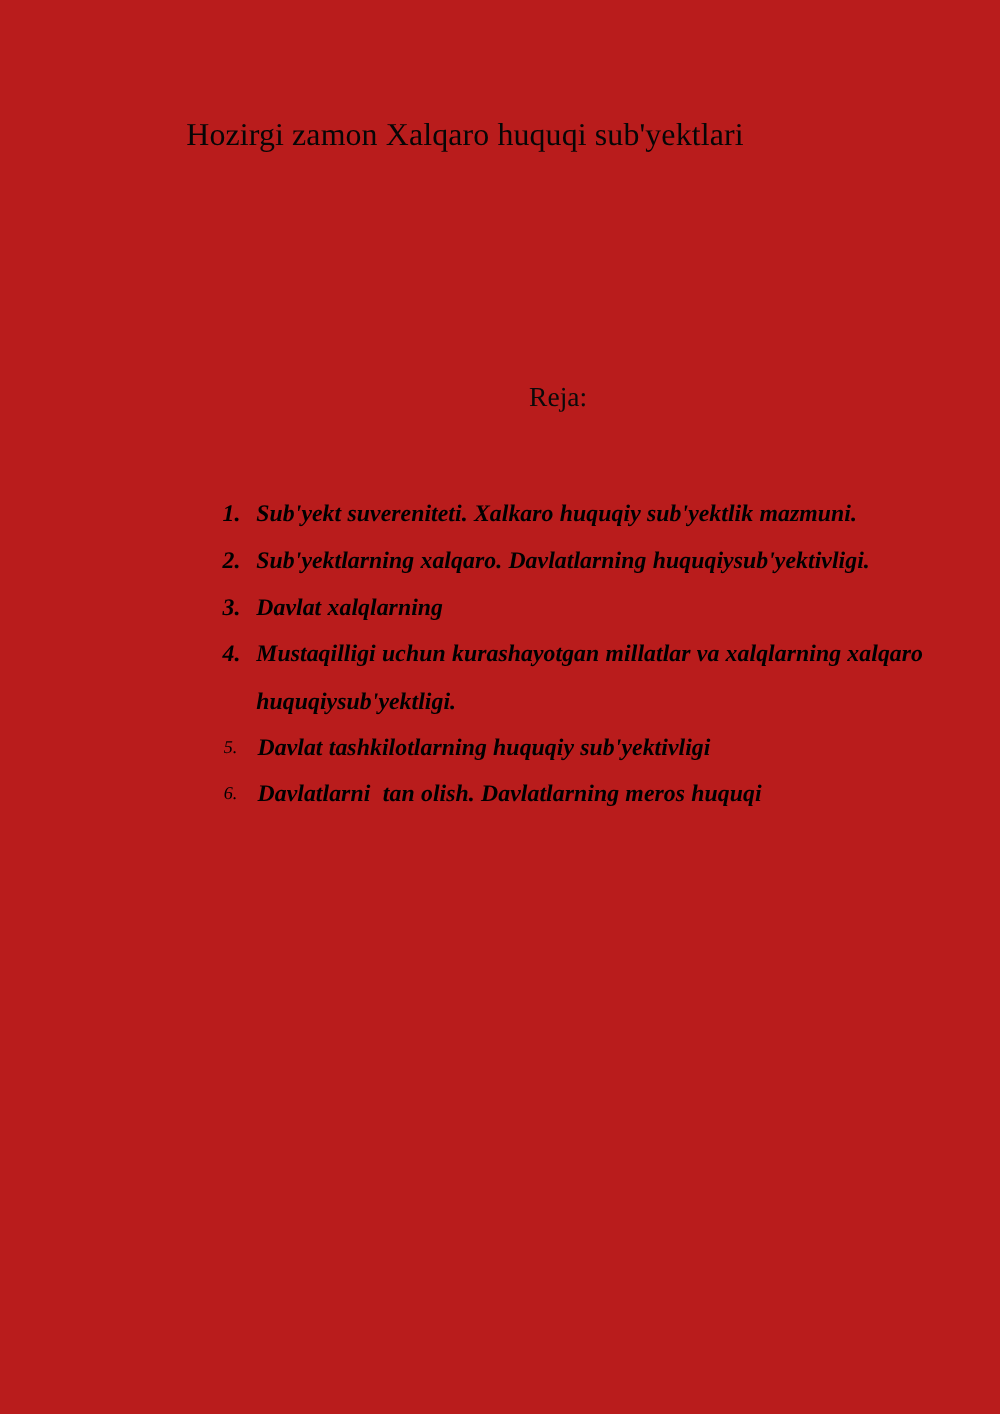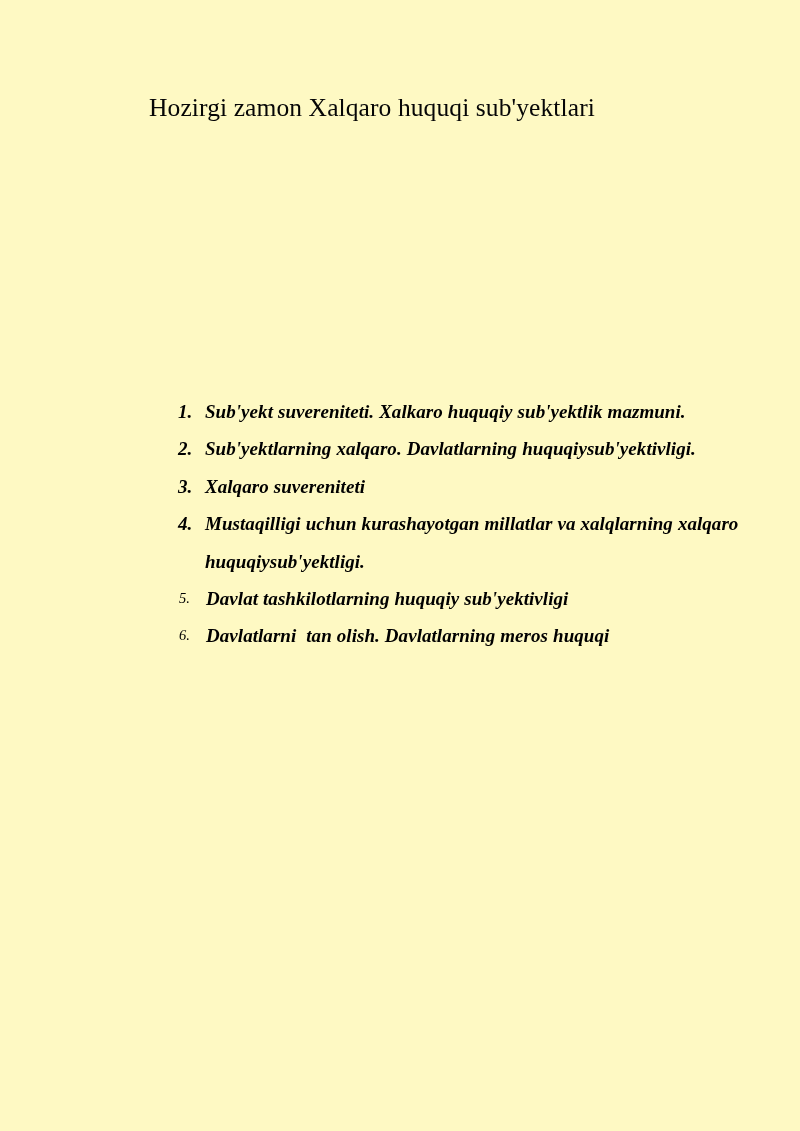--- a/index.html
+++ b/index.html
@@ -15,21 +15,21 @@
     color: #000000;
     overflow: hidden;
     position: relative;
     -webkit-font-smoothing: antialiased;
   }
 
   .page {
     position: relative;
     width: 800px;
     height: 1131px;
-    background: #fef9c3;
+    background: #b91c1c;
     box-sizing: border-box;
   }
 
   
   .doc-title {
     position: absolute;
     left: 0;
     top: 76px;
     width: 800px;
     text-align: center;
@@ -111,36 +111,37 @@
     max-width: 548px;
   }
 </style>
 </head>
 <body>
 
 <div class="page">
 
   <h1 class="doc-title">Hozirgi zamon Xalqaro huquqi sub'yektlari</h1>
 
+  <div class="reja-heading">Reja:</div>
 
   <ol class="plan-list">
 
     <li class="plan-item">
       <span class="plan-marker">1.</span>
       <span class="plan-text">Sub'yekt suvereniteti. Xalkaro huquqiy sub'yektlik mazmuni.</span>
     </li>
 
     <li class="plan-item">
       <span class="plan-marker">2.</span>
       <span class="plan-text">Sub'yektlarning xalqaro. Davlatlarning huquqiysub'yektivligi.</span>
     </li>
 
     <li class="plan-item">
       <span class="plan-marker">3.</span>
-      <span class="plan-text">Xalqaro suvereniteti</span>
+      <span class="plan-text">Davlat xalqlarning</span>
     </li>
 
     <li class="plan-item wrapping">
       <span class="plan-marker">4.</span>
       <span class="plan-text">Mustaqilligi uchun kurashayotgan millatlar va xalqlarning xalqaro huquqiysub'yektligi.</span>
     </li>
 
     <li class="plan-item small-marker">
       <span class="plan-marker">5.</span>
       <span class="plan-text">Davlat tashkilotlarning huquqiy sub'yektivligi</span>

